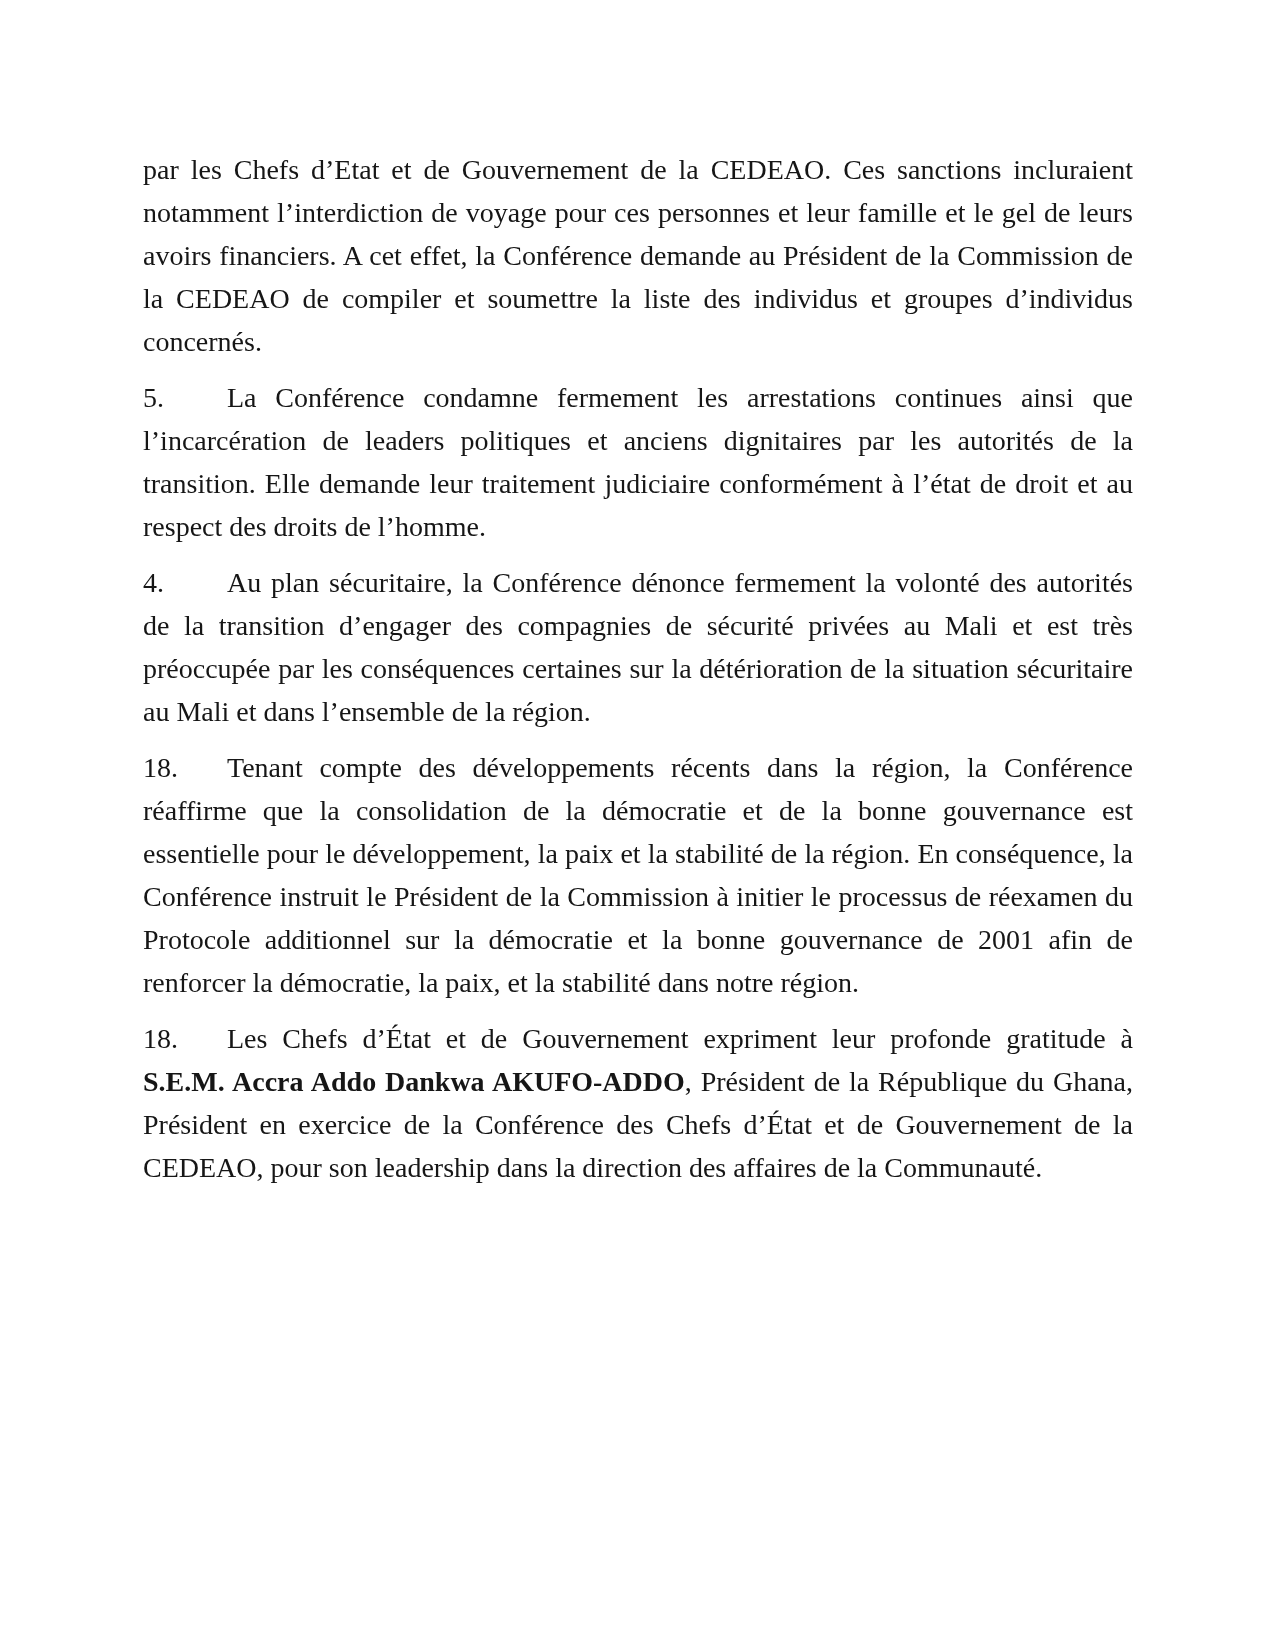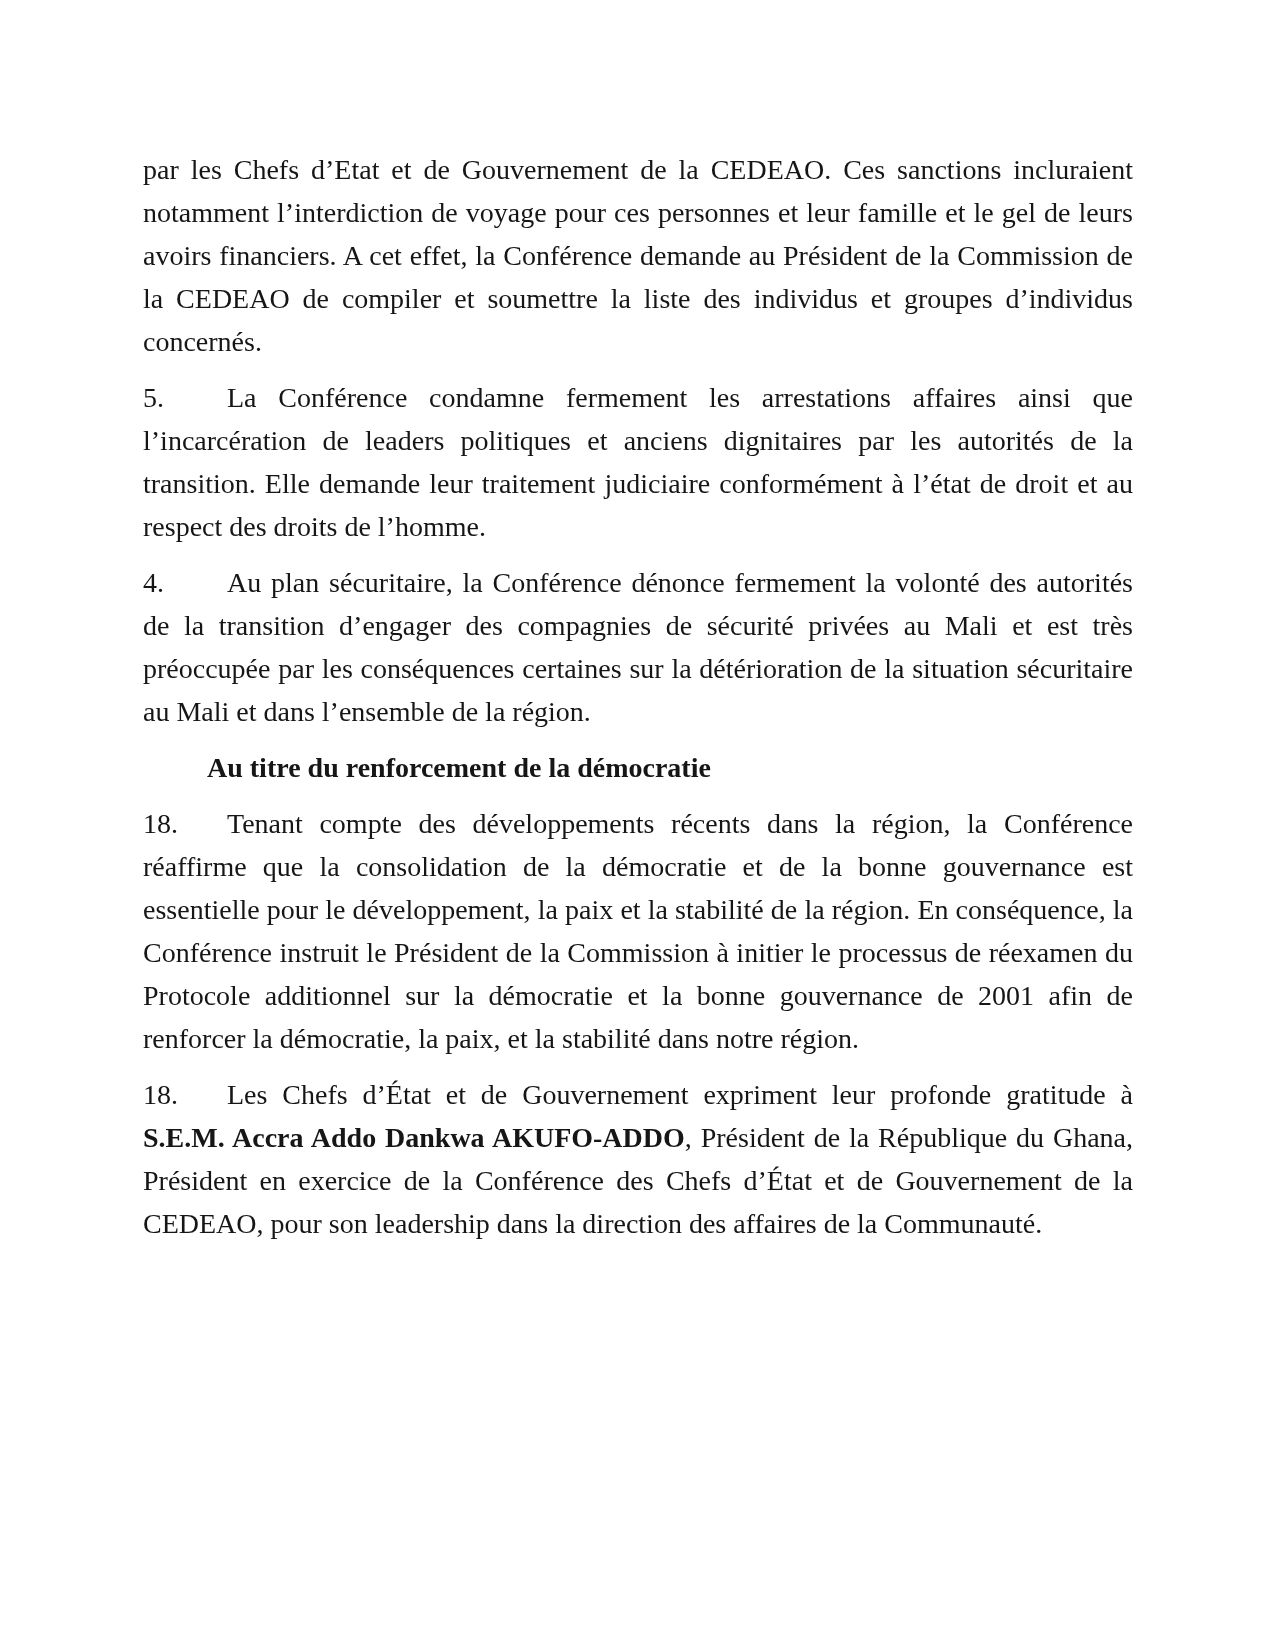--- a/index.html
+++ b/index.html
@@ -79,25 +79,24 @@
 </style>
 </head>
 <body>
 
 <div class="page">
 
   <div class="content">
 
     <p class="body-para"><span>par les Chefs d’Etat et de Gouvernement de la CEDEAO. Ces sanctions incluraient notamment l’interdiction de voyage pour ces personnes et leur famille et le gel de leurs avoirs financiers. A cet effet, la Conférence demande au Président de la Commission de la CEDEAO de compiler et soumettre la liste des individus et groupes d’individus concernés.</span></p>
 
-    <p class="body-para"><span class="para-num">5.</span><span>La Conférence condamne fermement les arrestations affaires ainsi que l’incarcération de leaders politiques et anciens dignitaires par les autorités de la transition. Elle demande leur traitement judiciaire conformément à l’état de droit et au respect des droits de l’homme.</span></p>
+    <p class="body-para"><span class="para-num">5.</span><span>La Conférence condamne fermement les arrestations continues ainsi que l’incarcération de leaders politiques et anciens dignitaires par les autorités de la transition. Elle demande leur traitement judiciaire conformément à l’état de droit et au respect des droits de l’homme.</span></p>
 
     <p class="body-para"><span class="para-num">4.</span><span>Au plan sécuritaire, la Conférence dénonce fermement la volonté des autorités de la transition d’engager des compagnies de sécurité privées au Mali et est très préoccupée par les conséquences certaines sur la détérioration de la situation sécuritaire au Mali et dans l’ensemble de la région.</span></p>
 
-    <h2 class="section-heading">Au titre du renforcement de la démocratie</h2>
 
     <p class="body-para"><span class="para-num">18.</span><span>Tenant compte des développements récents dans la région, la Conférence réaffirme que la consolidation de la démocratie et de la bonne gouvernance est essentielle pour le développement, la paix et la stabilité de la région. En conséquence, la Conférence instruit le Président de la Commission à initier le processus de réexamen du Protocole additionnel sur la démocratie et la bonne gouvernance de 2001 afin de renforcer la démocratie, la paix,  et la stabilité dans notre région.</span></p>
 
     <p class="body-para"><span class="para-num">18.</span><span>Les Chefs d’État et de Gouvernement expriment leur profonde gratitude à </span><b>S.E.M. Accra Addo Dankwa AKUFO-ADDO</b><span>, Président de la République du Ghana, Président en exercice de la Conférence des Chefs d’État et de Gouvernement de la CEDEAO, pour son leadership dans la direction des affaires de la Communauté.</span></p>
 
   </div>
 
 
 
   <div class="signature-box">

